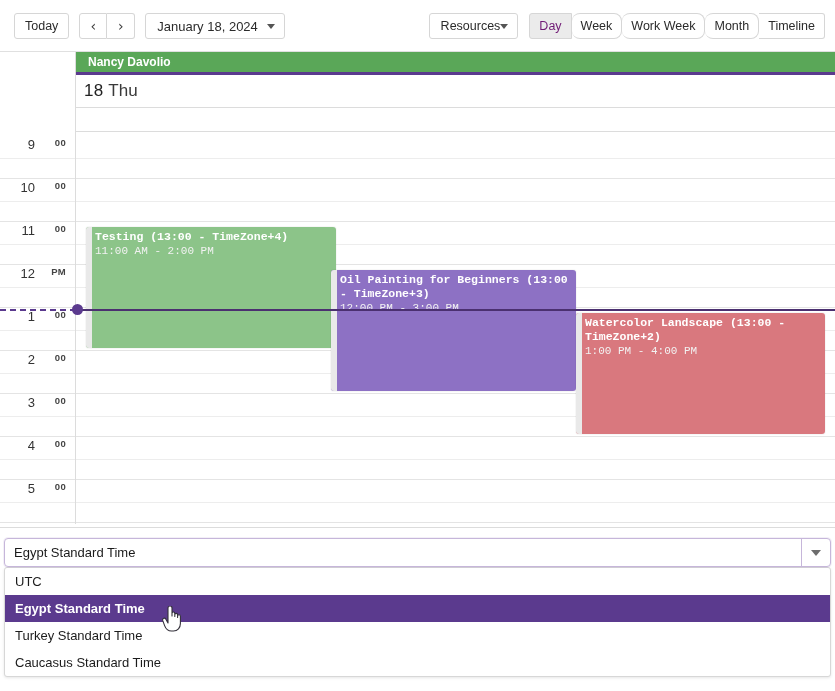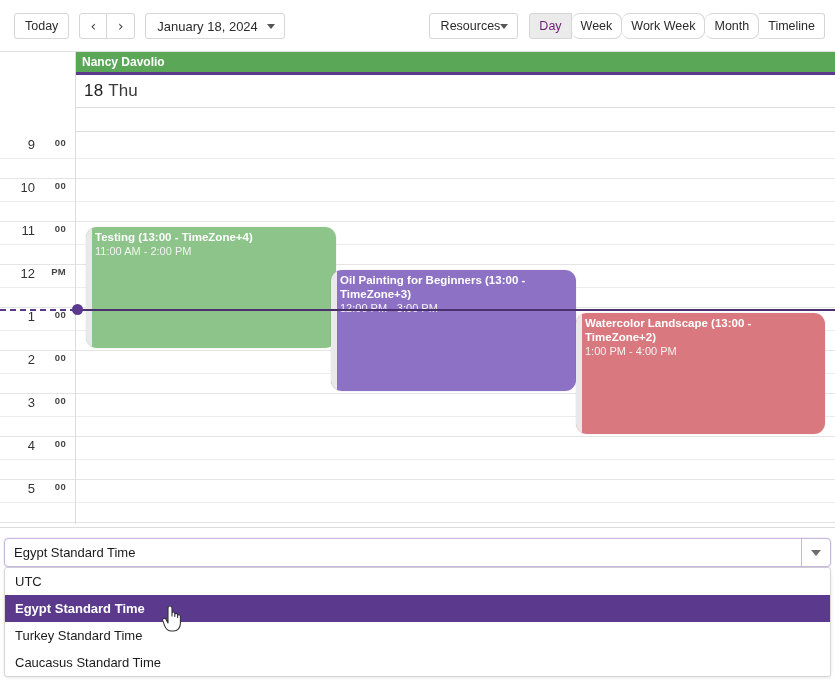--- a/index.html
+++ b/index.html
@@ -89,21 +89,21 @@
     background: #fff;
   }
   .hdr-cols { flex: 1; position: relative; }
   .res-row {
     height: 23px;
     background: #5aa758;
     color: #ffffff;
     font-size: 12px;
     font-weight: bold;
     display: flex; align-items: center;
-    padding-left: 6px;
+    padding-left: 12px;
     border-bottom: 3px solid #5b3a8e;
   }
   .date-row {
     height: 33px;
     display: flex; align-items: center;
     padding-left: 8px;
     border-bottom: 1px solid #dcdcdc;
     background: #fff;
   }
   .date-num {
@@ -177,28 +177,29 @@
     position: absolute;
     left: 0; right: 0;
     height: 0;
     border-top: 2px solid #4b3070;
     z-index: 7;
   }
 
   
   .event {
     position: absolute;
-    border-radius: 11px;
+    border-radius: 3px;
     overflow: hidden;
     color: #fff;
     padding: 3px 4px 3px 9px;
     z-index: 4;
     cursor: pointer;
     line-height: 1.22;
     box-shadow: 0 0 0 1px rgba(0,0,0,0.03);
+    font-family: Liberation Mono, monospace;
   }
   .event .handle {
     position: absolute;
     left: 0; top: 0; bottom: 0;
     width: 6px;
     background: #e9e9e9;
   }
   .ev-title {
     font-size: 11.5px;
     font-weight: bold;

